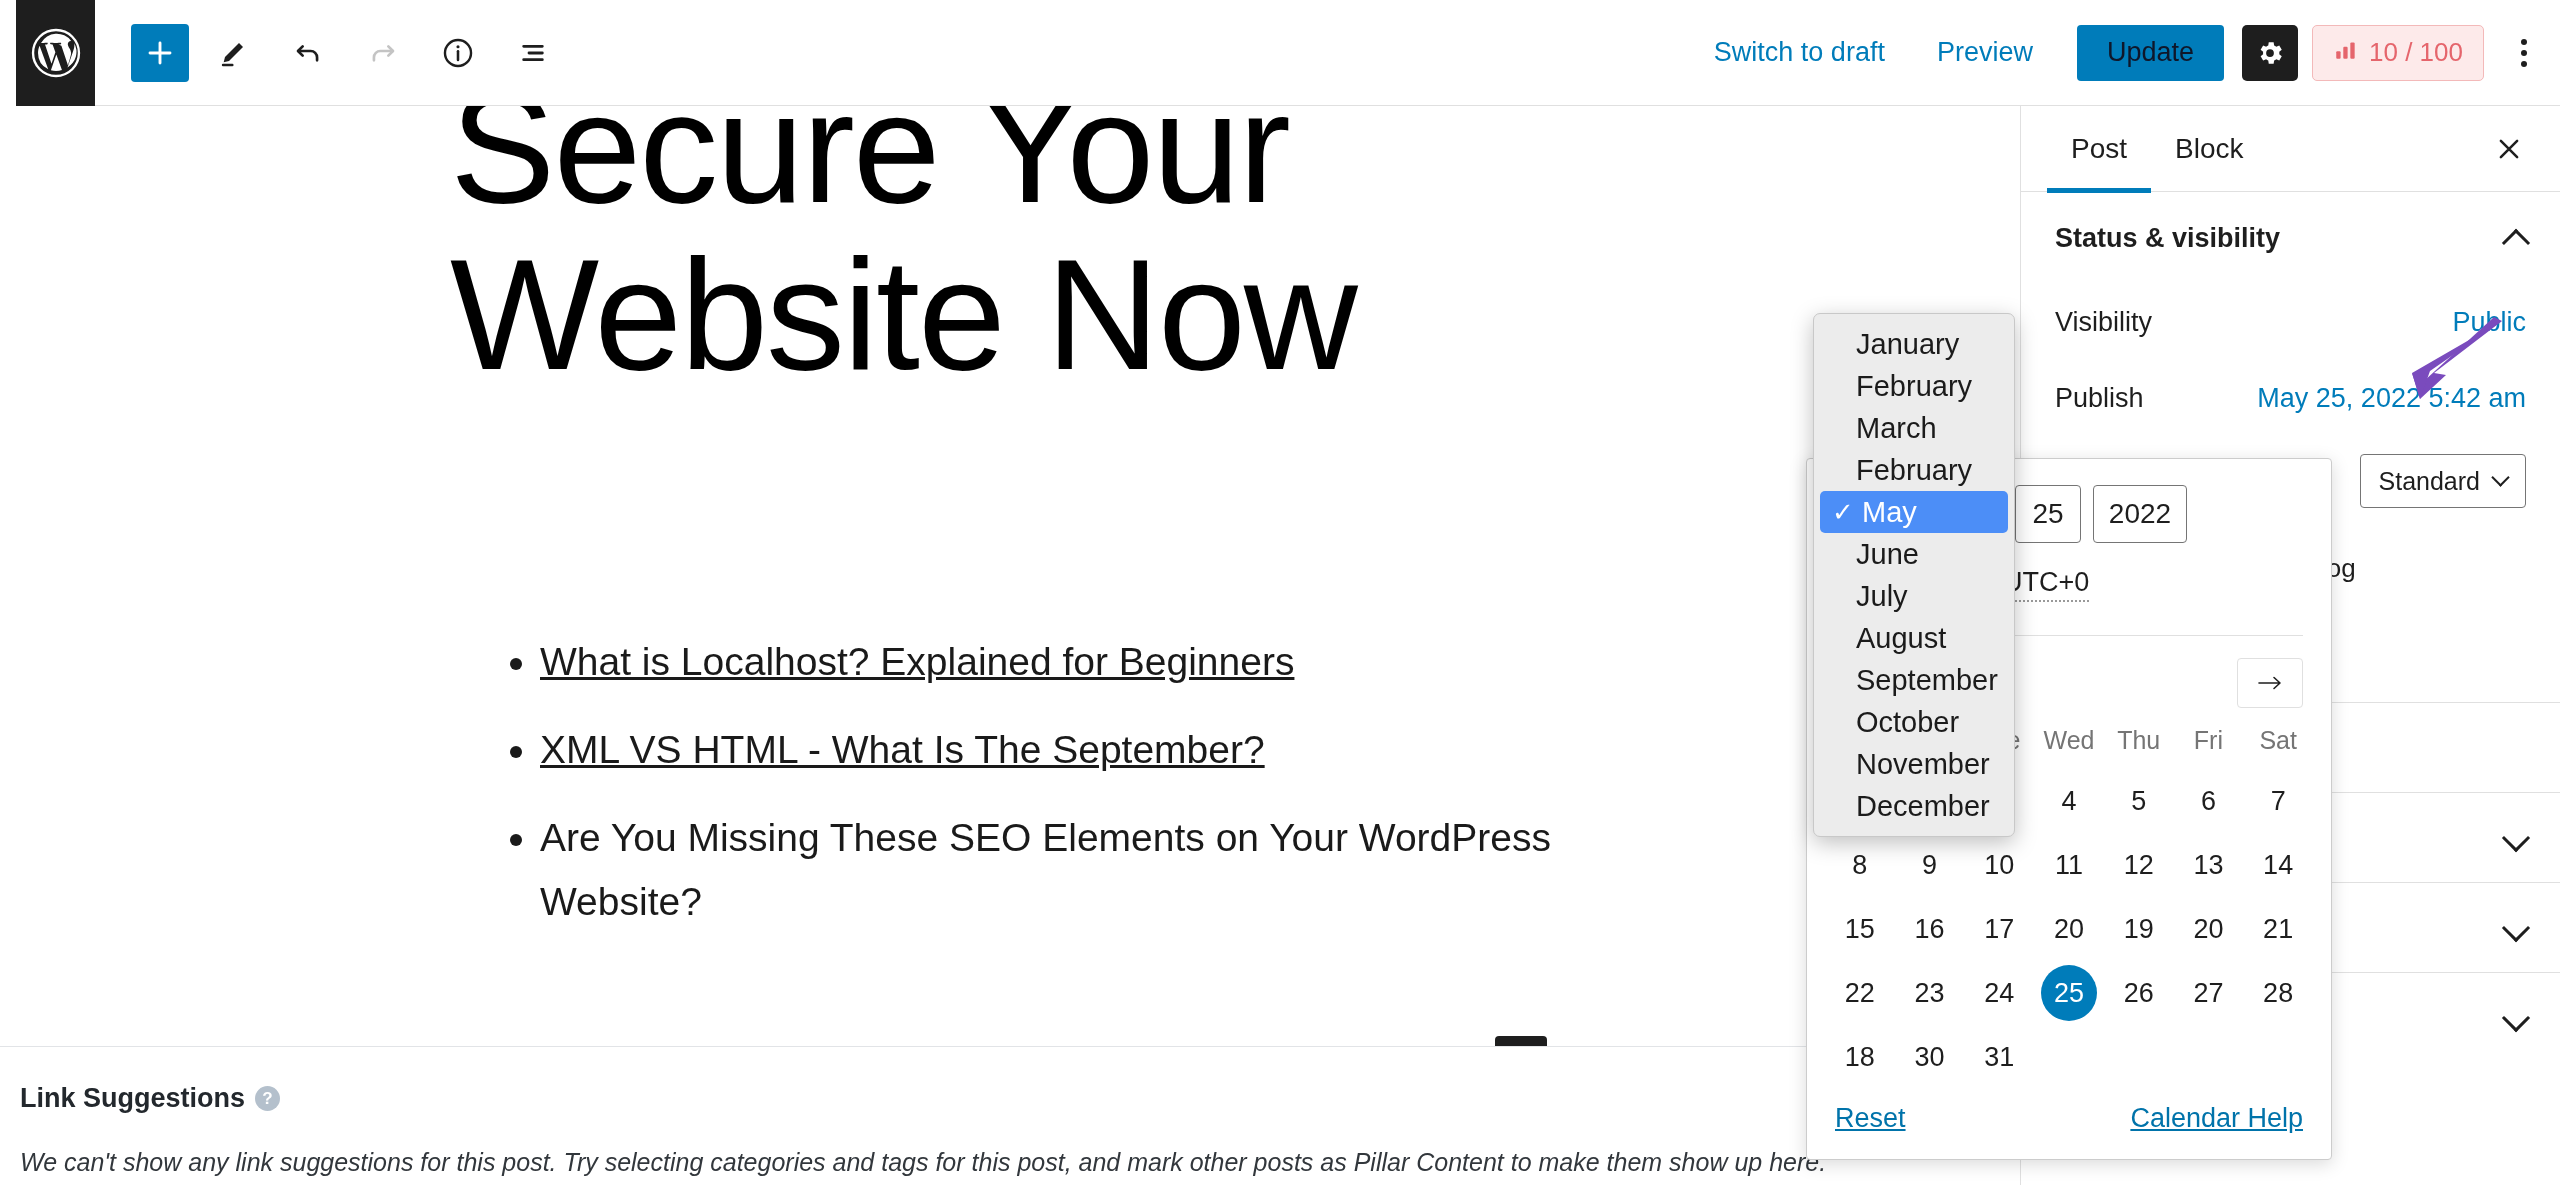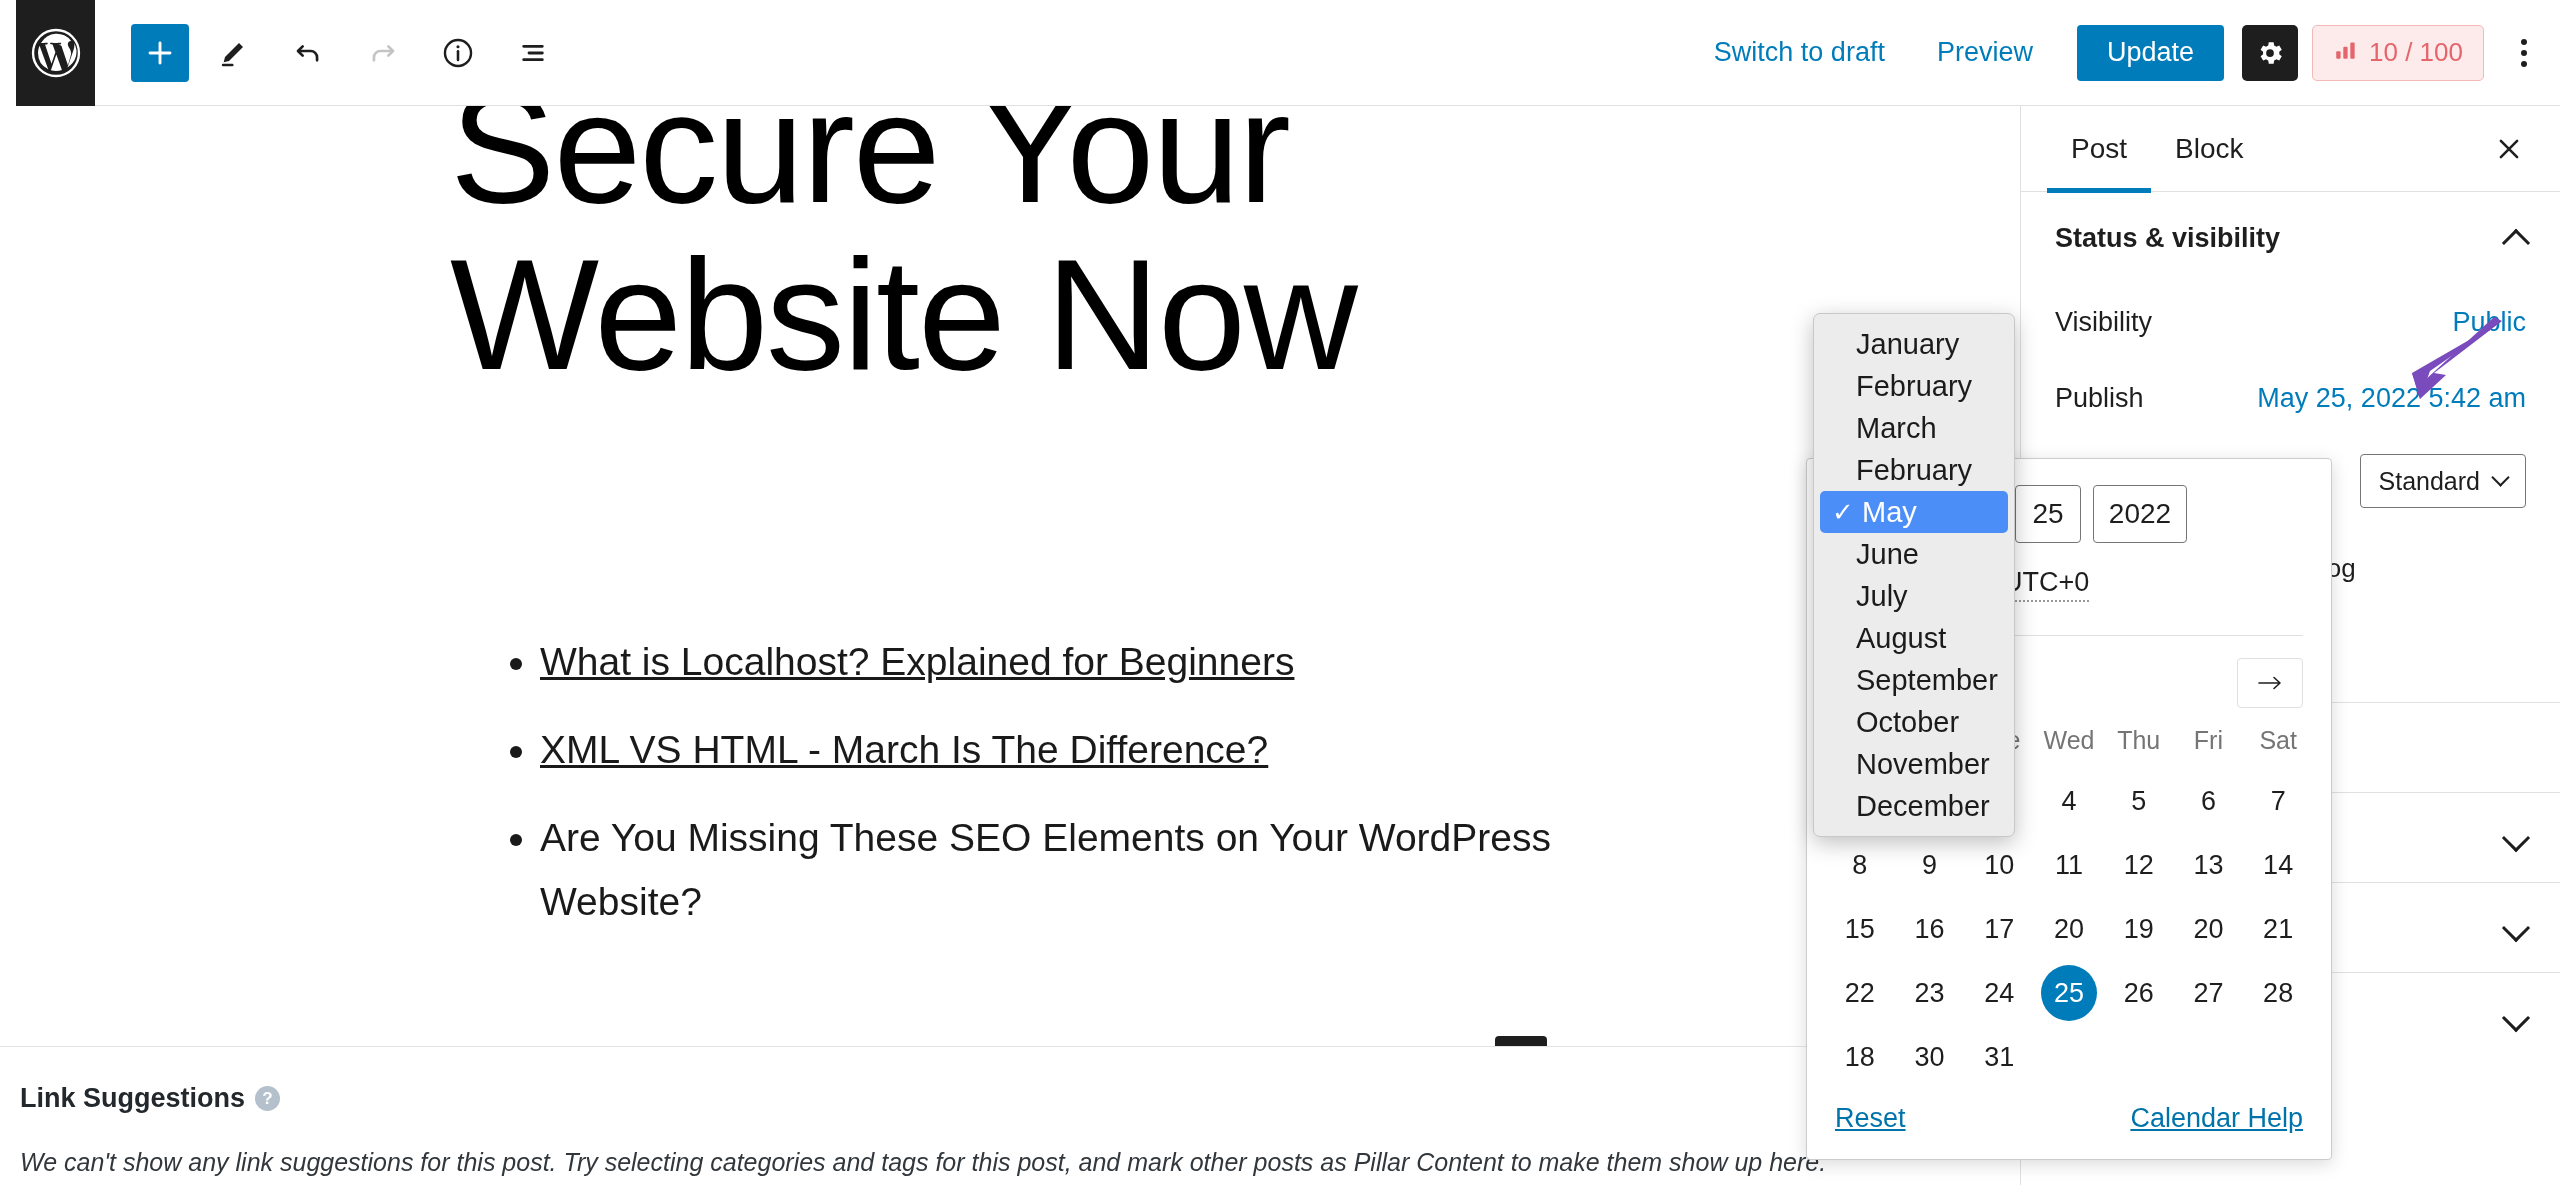--- a/index.html
+++ b/index.html
@@ -32,21 +32,21 @@
   .tb-btn.primary { background: #007cba; border-radius: 4px; width: 58px; height: 58px; }
   .tb-btn svg { display: block; }
   .tb-spacer { flex: 1 1 auto; }
   .tb-right { display: flex; align-items: center; gap: 0; padding-right: 24px; }
   .tb-link {
     color: #007cba; font-size: 27px; background: none; border: none;
     padding: 0 26px; cursor: pointer; white-space: nowrap;
     font-family: "Liberation Sans", sans-serif;
   }
   .btn-update {
-    background: #007cba; color: #ffffff; font-size: 27px; border: none;
+    background: #007cba; color: #0f172a; font-size: 27px; border: none;
     border-radius: 4px; padding: 0 30px; height: 56px; margin-left: 18px;
     cursor: pointer; font-family: "Liberation Sans", sans-serif;
   }
   .btn-gear {
     background: #1e1e1e; width: 56px; height: 56px; border: none;
     border-radius: 5px; margin-left: 18px; cursor: pointer;
     display: flex; align-items: center; justify-content: center;
   }
   .btn-score {
     background: #fdeaea; border: 1px solid #f3b9b9; border-radius: 5px;
@@ -329,21 +329,21 @@
     </div>
   </div>
 
   <div class="editor">
     <div class="post-title">Secure Your Website Now</div>
     <ul class="post-list">
       <li>
         <a>What is Localhost? Explained for Beginners</a>
       </li>
       <li>
-        <a>XML VS HTML - March Is The Difference?</a>
+        <a>XML VS HTML - What Is The September?</a>
       </li>
       <li class="plain">Are You Missing These SEO Elements on Your WordPress Website?</li>
     </ul>
     <button class="inserter-btn">
       
     </button>
   </div>
 
   <div class="link-sugg">
     <div class="ls-title">

